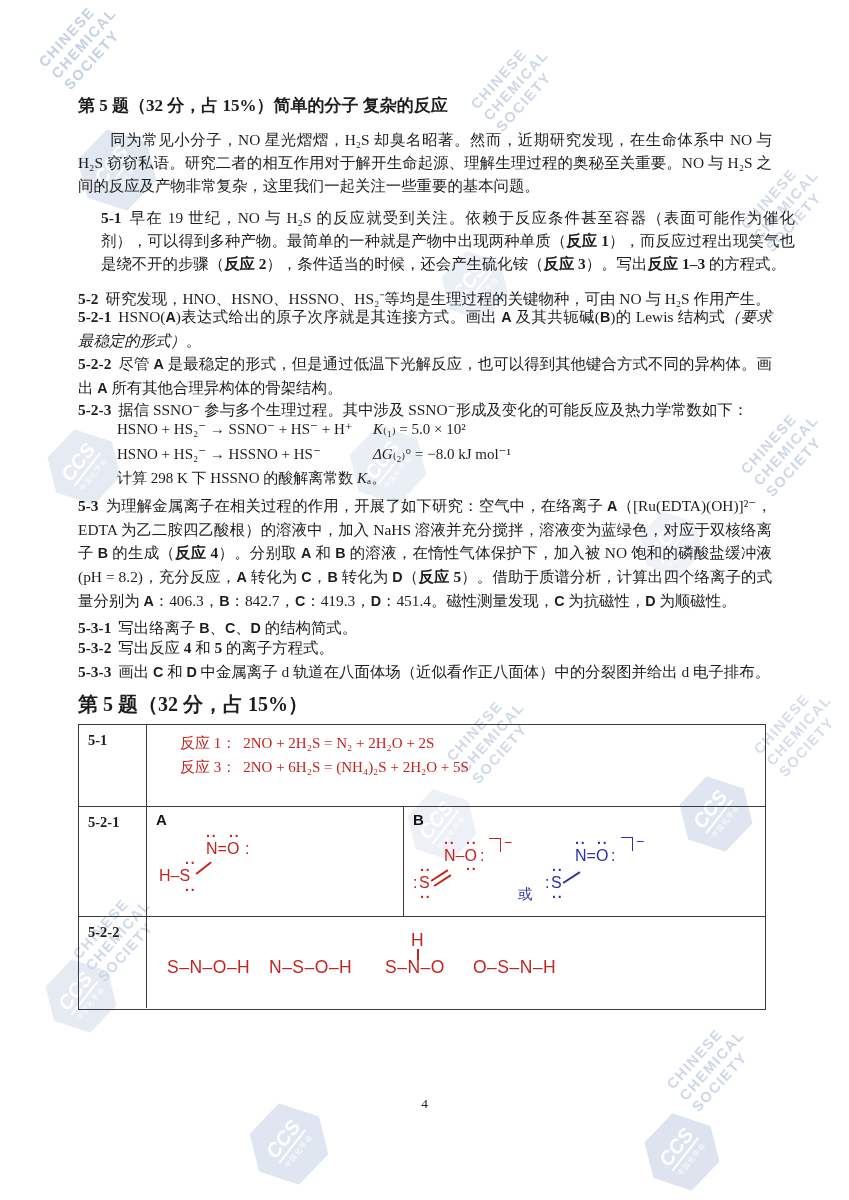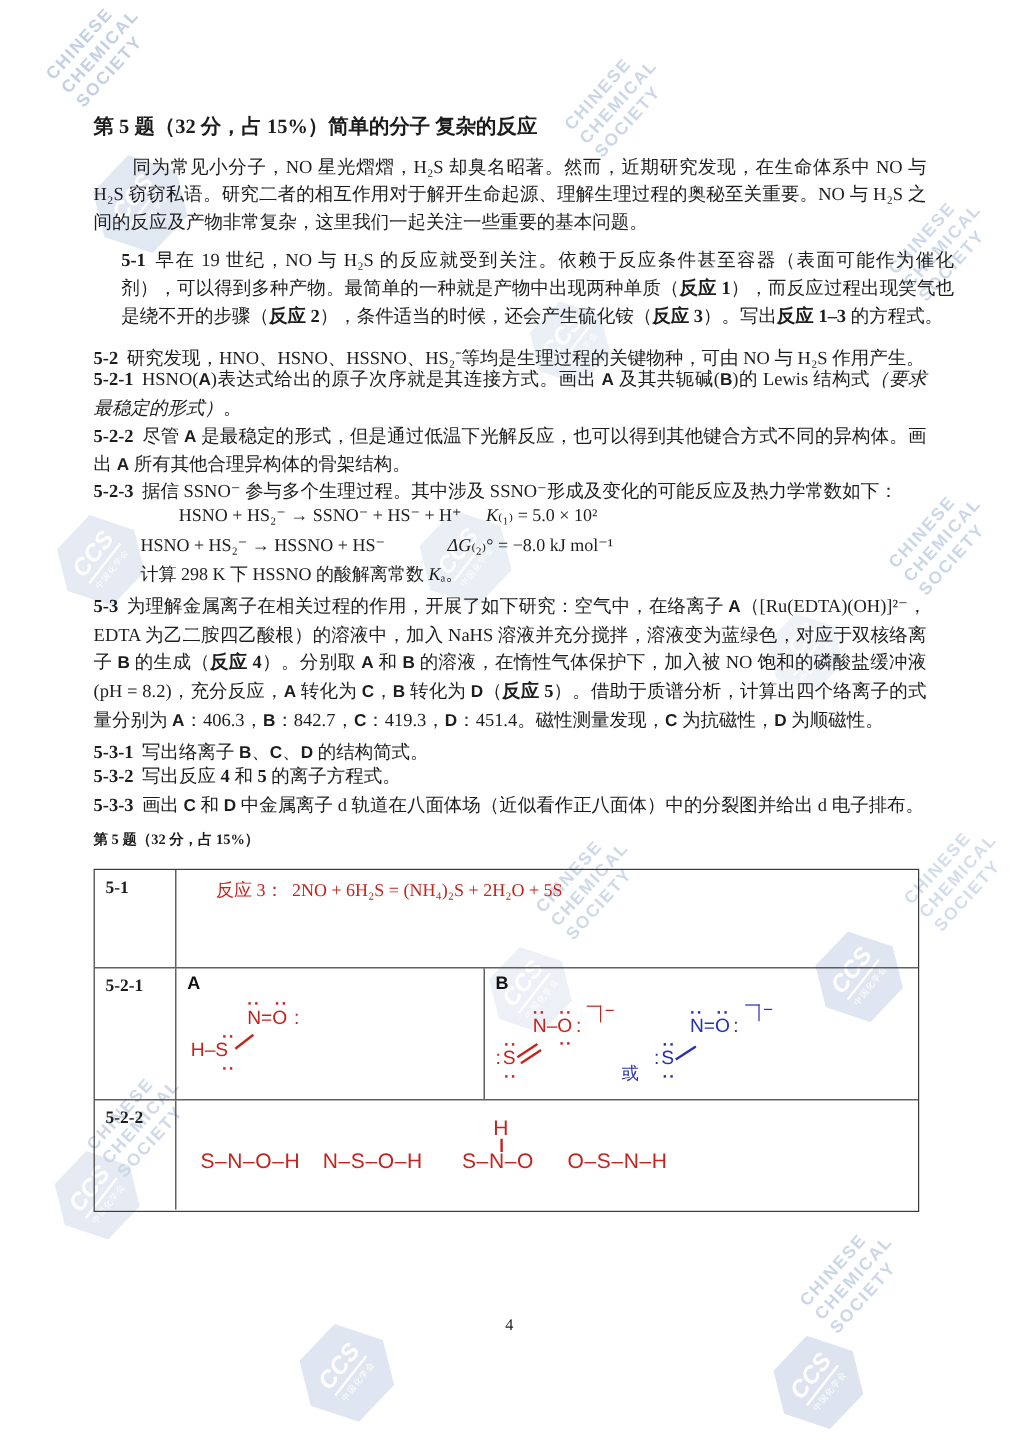--- a/index.html
+++ b/index.html
@@ -22,21 +22,21 @@
   .content{position:relative;z-index:1;}
   .title{position:absolute;left:78px;top:94px;font-size:17px;font-weight:bold;}
   .para{position:absolute;left:78px;width:694px;margin:0;font-size:15.4px;line-height:23px;text-align:justify;}
   .indent{text-indent:2.1em;}
   .plabel{font-weight:bold;margin-right:7px;}
   .b{font-weight:bold;}
   .i{font-style:italic;}
   .s{font-family:"Liberation Sans","DejaVu Sans",sans-serif;font-size:14.3px;font-weight:bold;}
   .eqline{position:absolute;left:117px;font-size:15px;}
   .eqlhs{display:inline-block;width:256px;}
-  .ansheading{position:absolute;left:78px;top:691px;font-size:12px;font-weight:bold;}
+  .ansheading{position:absolute;left:78px;top:691px;font-size:20px;font-weight:bold;}
   .pagenum{position:absolute;left:0;right:0;top:1096px;text-align:center;font-size:13.5px;}
   
   .tbl{position:absolute;left:78px;top:724px;width:688px;height:286px;border:1.4px solid #3b3b3b;box-sizing:border-box;}
   .trow{position:absolute;left:0;width:100%;box-sizing:border-box;}
   .r1{top:0;height:81px;}
   .r2{top:81px;height:110px;border-top:1.4px solid #3b3b3b;}
   .r3{top:191px;height:92px;border-top:1.4px solid #3b3b3b;}
   .tlabel{position:absolute;left:0;top:0;bottom:0;width:68px;border-right:1.4px solid #3b3b3b;
       box-sizing:border-box;font-weight:bold;font-size:14.5px;padding:7px 0 0 9px;}
   .tcontent{position:absolute;left:68px;top:0;right:0;bottom:0;}
@@ -206,21 +206,21 @@
     <p class="para" style="top:206px;margin-left:23px;"><span class="plabel">5-1</span><span><span>早在 19 世纪，NO 与 H₂S 的反应就受到关注。依赖于反应条件甚至容器（表面可能作为催化剂），可以得到多种产物。最简单的一种就是产物中出现两种单质（</span><span class="b">反应 1</span><span>），而反应过程出现笑气也是绕不开的步骤（</span><span class="b">反应 2</span><span>），条件适当的时候，还会产生硫化铵（</span><span class="b">反应 3</span><span>）。写出</span><span class="b">反应 1–3</span><span> 的方程式。</span></span></p>
 
     <p class="para" style="top:287px;font-family:Liberation Serif, serif;"><span class="plabel">5-2</span><span><span>研究发现，HNO、HSNO、HSSNO、HS₂⁻等均是生理过程的关键物种，可由 NO 与 H₂S 作用产生。</span></span></p>
 
     <p class="para" style="top:305px;"><span class="plabel">5-2-1</span><span><span>HSNO(</span><span class="b s">A</span><span>)表达式给出的原子次序就是其连接方式。画出 </span><span class="b s">A</span><span> 及其共轭碱(</span><span class="b s">B</span><span>)的 Lewis 结构式</span><span class="i">（要求最稳定的形式）</span><span>。</span></span></p>
 
     <p class="para" style="top:352px;"><span class="plabel">5-2-2</span><span><span>尽管 </span><span class="b s">A</span><span> 是最稳定的形式，但是通过低温下光解反应，也可以得到其他键合方式不同的异构体。画出 </span><span class="b s">A</span><span> 所有其他合理异构体的骨架结构。</span></span></p>
 
     <p class="para" style="top:398px;"><span class="plabel">5-2-3</span><span><span>据信 SSNO⁻ 参与多个生理过程。其中涉及 SSNO⁻形成及变化的可能反应及热力学常数如下：</span></span></p>
 
-    <div class="eqline" style="top:420px;margin-left:32px;">
+    <div class="eqline" style="top:420px;">
       <span class="eqlhs">HSNO + HS₂⁻ → SSNO⁻ + HS⁻ + H⁺</span><span><span class="i">K</span><span>₍₁₎ = 5.0 × 10²</span></span>
     </div>
     <div class="eqline" style="top:445px;">
       <span class="eqlhs">HSNO + HS₂⁻ → HSSNO + HS⁻</span><span><span class="i">ΔG</span><span>₍₂₎° = −8.0 kJ mol⁻¹</span></span>
     </div>
     <div class="eqline" style="top:469px;">
       <span><span>计算 298 K 下 HSSNO 的酸解离常数 </span><span class="i">K</span><span>ₐ</span><span>。</span></span>
     </div>
 
     <p class="para" style="top:494px;"><span class="plabel">5-3</span><span><span>为理解金属离子在相关过程的作用，开展了如下研究：空气中，在络离子 </span><span class="b s">A</span><span>（[Ru(EDTA)(OH)]²⁻，EDTA 为乙二胺四乙酸根）的溶液中，加入 NaHS 溶液并充分搅拌，溶液变为蓝绿色，对应于双核络离子 </span><span class="b s">B</span><span> 的生成（</span><span class="b">反应 4</span><span>）。分别取 </span><span class="b s">A</span><span> 和 </span><span class="b s">B</span><span> 的溶液，在惰性气体保护下，加入被 NO 饱和的磷酸盐缓冲液(pH = 8.2)，充分反应，</span><span class="b s">A</span><span> 转化为 </span><span class="b s">C</span><span>，</span><span class="b s">B</span><span> 转化为 </span><span class="b s">D</span><span>（</span><span class="b">反应 5</span><span>）。借助于质谱分析，计算出四个络离子的式量分别为 </span><span class="b s">A</span><span>：406.3，</span><span class="b s">B</span><span>：842.7，</span><span class="b s">C</span><span>：419.3，</span><span class="b s">D</span><span>：451.4。磁性测量发现，</span><span class="b s">C</span><span> 为抗磁性，</span><span class="b s">D</span><span> 为顺磁性。</span></span></p>
@@ -232,20 +232,21 @@
     <p class="para" style="top:660px;"><span class="plabel">5-3-3</span><span><span>画出 </span><span class="b s">C</span><span> 和 </span><span class="b s">D</span><span> 中金属离子 d 轨道在八面体场（近似看作正八面体）中的分裂图并给出 d 电子排布。</span></span></p>
 
     <div class="ansheading">第 5 题（32 分，占 15%）</div>
 
     <div class="tbl">
 
       <div class="trow r1">
         <div class="tlabel">5-1</div>
         <div class="tcontent">
           <div class="rxn">
+            <div><span>反应 1：</span><span class="formula">2NO + 2H₂S = N₂ + 2H₂O + 2S</span></div>
             <div><span>反应 3：</span><span class="formula">2NO + 6H₂S = (NH₄)₂S + 2H₂O + 5S</span></div>
           </div>
         </div>
       </div>
 
       <div class="trow r2">
         <div class="tlabel">5-2-1</div>
         <div class="tcontent">
 
           <div class="cellA">

